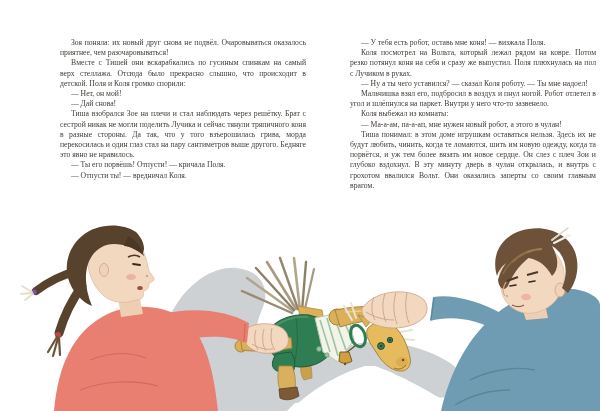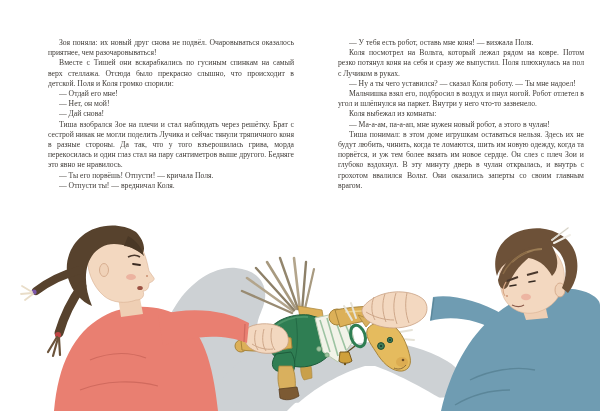--- a/index.html
+++ b/index.html
@@ -1,34 +1,33 @@
 <!DOCTYPE html>
 <html lang="ru"><head>
 <meta charset="utf-8">
 <style>
   html,body{margin:0;padding:0;}
   body{width:600px;height:411px;overflow:hidden;background:#ffffff;
        font-family:"Liberation Serif","DejaVu Serif",serif;}
   .spread{position:relative;width:600px;height:411px;background:#ffffff;}
   .col{position:absolute;top:38px;width:246px;color:#3e3a36;
-       font-size:7.7px;line-height:10.2px;text-align:justify;}
+       font-size:7.7px;line-height:10.2px;text-align:justify;margin-left:12px;}
   .col-left{left:48px;}
   .col-right{left:338px;}
   .col p{margin:0;text-indent:11px;}
   .illus{position:absolute;left:0;top:0;width:600px;height:411px;}
 </style>
 </head>
 <body>
 
 <div class="spread">
 
   <div class="col col-left">
     <p>Зоя поняла: их новый друг снова не подвёл. Очаровываться оказалось приятнее, чем разочаровываться!</p>
     <p>Вместе с Тишей они вскарабкались по гусиным спинкам на самый верх стеллажа. Отсюда было прекрасно слышно, что происходит в детской. Поля и Коля громко спорили:</p>
-    <p>— Отдай его мне!</p>
     <p>— Нет, он мой!</p>
     <p>— Дай снова!</p>
     <p>Тиша взобрался Зое на плечи и стал наблюдать через решётку. Брат с сестрой никак не могли поделить Лучика и сейчас тянули тряпичного коня в разные стороны. Да так, что у того взъерошилась грива, морда перекосилась и один глаз стал на пару сантиметров выше другого. Бедняге это явно не нравилось.</p>
     <p>— Ты его порвёшь! Отпусти! — кричала Поля.</p>
     <p>— Отпусти ты! — вредничал Коля.</p>
   </div>
 
   <div class="col col-right">
     <p>— У тебя есть робот, оставь мне коня! — визжала Поля.</p>
     <p>Коля посмотрел на Вольта, который лежал рядом на ковре. Потом резко потянул коня на себя и сразу же выпустил. Поля плюхнулась на пол с Лучиком в руках.</p>

